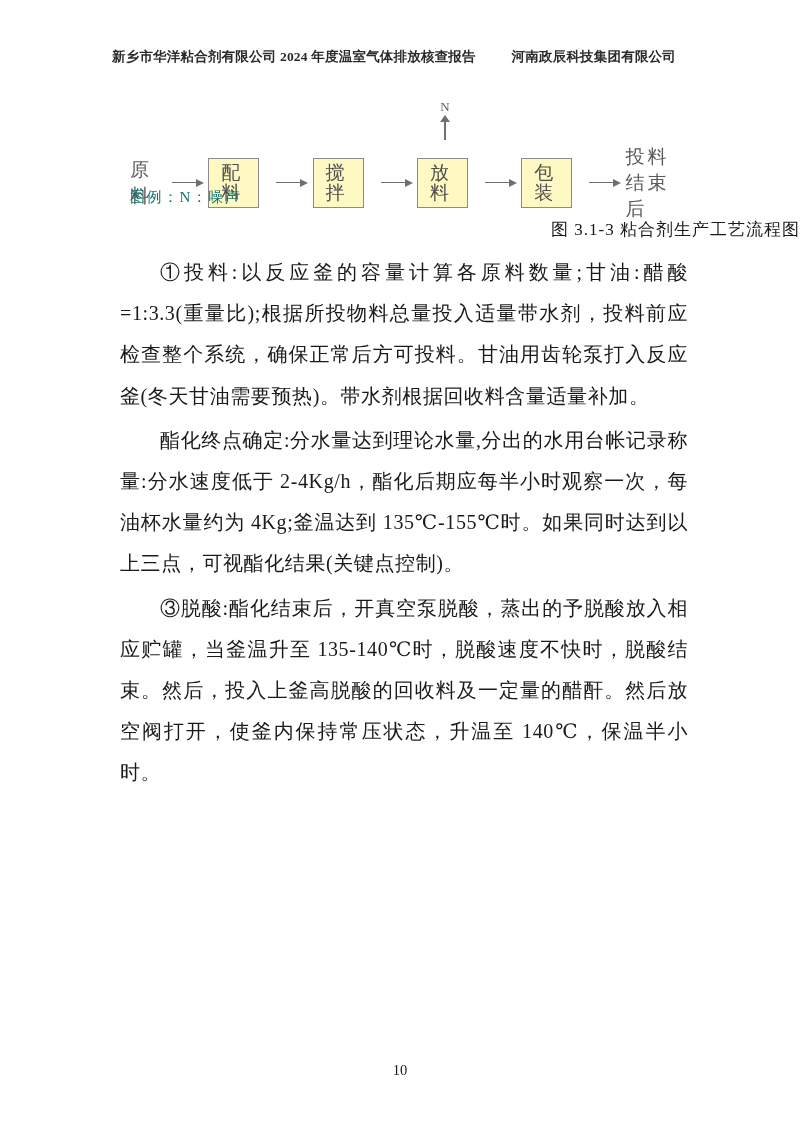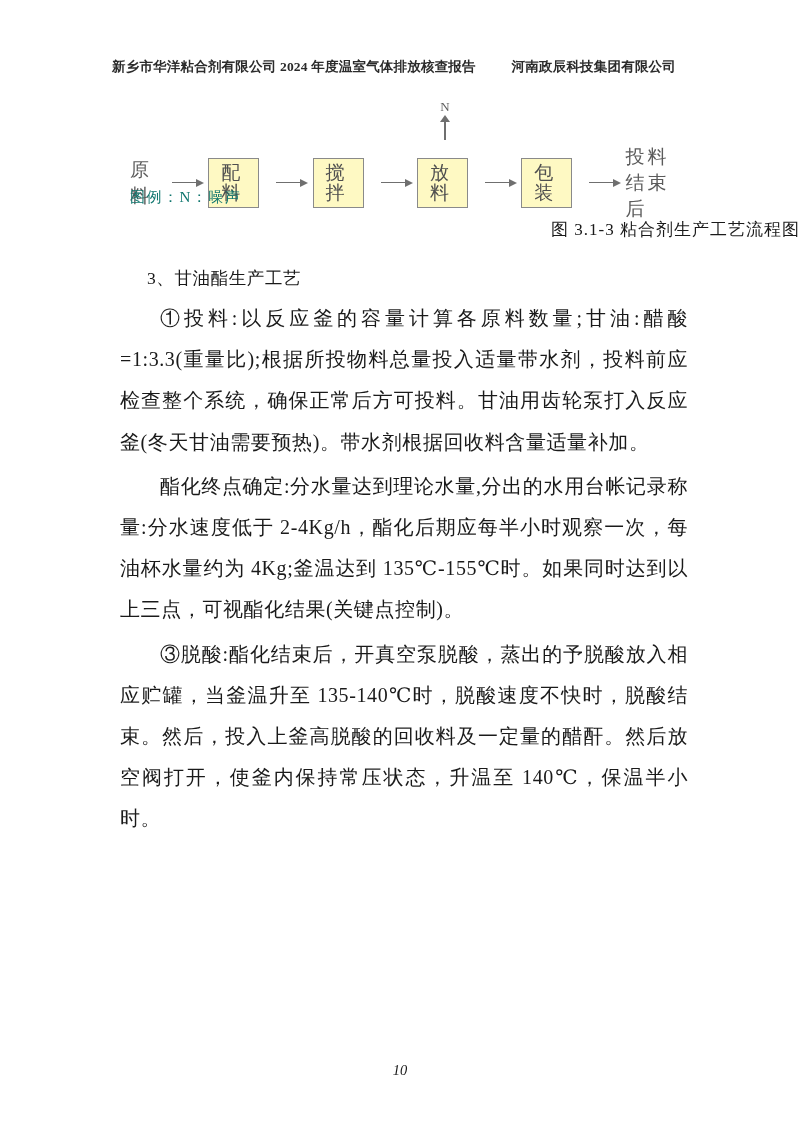--- a/index.html
+++ b/index.html
@@ -19,21 +19,21 @@
     position: relative;
     width: 800px;
     height: 1131px;
     box-sizing: border-box;
     padding: 0 112px;
   }
 
   
   .header {
     position: absolute;
-    top: 58px;
+    top: 48px;
     left: 112px;
     right: 112px;
     display: flex;
     justify-content: space-between;
     align-items: baseline;
     font-size: 13.5px;
     color: #2b2b2b;
     letter-spacing: 0.2px;
     white-space: nowrap;
   }
@@ -169,21 +169,20 @@
     text-indent: 2em;
   }
   .page-number {
     position: absolute;
     bottom: 52px;
     left: 0;
     right: 0;
     text-align: center;
     font-size: 14.5px;
     color: #1a1a1a;
-    font-style: italic;
   }
 </style>
 </head>
 <body>
 
 <div class="page">
 
   <div class="header">
     <span class="header-left">新乡市华洋粘合剂有限公司 2024 年度温室气体排放核查报告</span>
     <span class="header-right">河南政辰科技集团有限公司</span>
@@ -210,21 +209,20 @@
       <span class="arrow"></span>
       <span class="flow-label">投料结束后</span>
     </div>
 
     <div class="legend">图例：N：噪声</div>
   </div>
 
   <div class="figure-caption">图 3.1-3 粘合剂生产工艺流程图</div>
 
   <div class="content">
-    <p class="heading">3、甘油酯生产工艺</p>
     <p class="para">①投料:以反应釜的容量计算各原料数量;甘油:醋酸=1:3.3(重量比);根据所投物料总量投入适量带水剂，投料前应检查整个系统，确保正常后方可投料。甘油用齿轮泵打入反应釜(冬天甘油需要预热)。带水剂根据回收料含量适量补加。</p>
     <p class="para">酯化终点确定:分水量达到理论水量,分出的水用台帐记录称量:分水速度低于 2-4Kg/h，酯化后期应每半小时观察一次，每油杯水量约为 4Kg;釜温达到 135℃-155℃时。如果同时达到以上三点，可视酯化结果(关键点控制)。</p>
     <p class="para">③脱酸:酯化结束后，开真空泵脱酸，蒸出的予脱酸放入相应贮罐，当釜温升至 135-140℃时，脱酸速度不快时，脱酸结束。然后，投入上釜高脱酸的回收料及一定量的醋酐。然后放空阀打开，使釜内保持常压状态，升温至 140℃，保温半小时。</p>
   </div>
 
   <div class="page-number">10</div>
 
 </div>
 
 </body></html>

